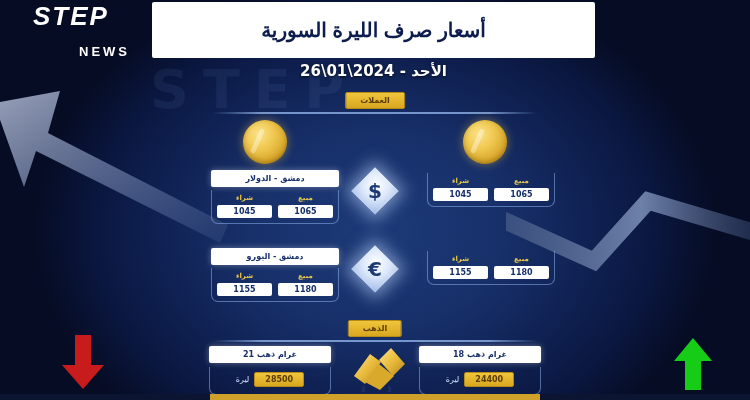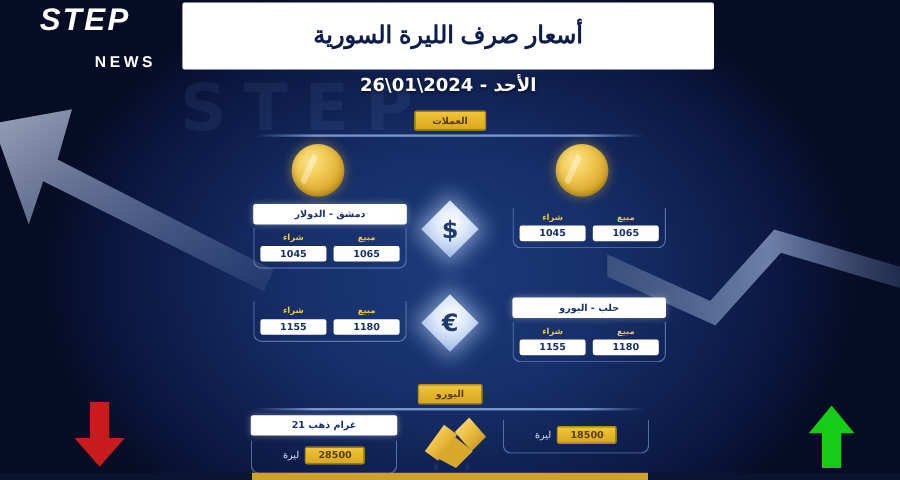--- a/index.html
+++ b/index.html
@@ -231,65 +231,66 @@
           <div class="col-value">1065</div>
         </div>
         <div class="rate-col">
           <div class="col-label">شراء</div>
           <div class="col-value">1045</div>
         </div>
       </div>
     </div>
 
     <div class="rate-card" style="left:6px; top:156px;">
+      <div class="card-name">دمشق - اليورو</div>
       <div class="card-body">
         <div class="rate-col">
           <div class="col-label">مبيع</div>
           <div class="col-value">1180</div>
         </div>
         <div class="rate-col">
           <div class="col-label">شراء</div>
           <div class="col-value">1155</div>
         </div>
       </div>
     </div>
 
     <div class="diamond" style="left:147px; top:154px;">
       <div class="dshape"></div>
       <div class="sym">€</div>
     </div>
 
     <div class="rate-card" style="left:222px; top:156px;">
-      <div class="card-name">حلب - اليورو</div>
       <div class="card-body">
         <div class="rate-col">
           <div class="col-label">مبيع</div>
           <div class="col-value">1180</div>
         </div>
         <div class="rate-col">
           <div class="col-label">شراء</div>
           <div class="col-value">1155</div>
         </div>
       </div>
     </div>
 
-    <div class="section-badge" style="top:228px;">اليورو</div>
+    <div class="section-badge" style="top:228px;">الذهب</div>
     <div class="divider" style="top:248px;"></div>
 
     <div class="gold-card" style="left:4px; top:254px;">
       <div class="card-name">غرام ذهب 21</div>
       <div class="card-body">
         <div class="gold-value">28500</div>
         <div style="color:#cfe0ff;font-size:8px;direction:rtl;">ليرة</div>
       </div>
     </div>
 
     <div class="gold-card" style="left:214px; top:254px;">
-      <div class="card-body">
-        <div class="gold-value">18500</div>
+      <div class="card-name">غرام ذهب 18</div>
+      <div class="card-body">
+        <div class="gold-value">24400</div>
         <div style="color:#cfe0ff;font-size:8px;direction:rtl;">ليرة</div>
       </div>
     </div>
   </div>
 
   <svg class="ingots" viewBox="0 0 62 50">
     <defs>
       <linearGradient id="gi" x1="0" y1="0" x2="1" y2="1">
         <stop offset="0" stop-color="#ffe389"></stop>
           <stop offset="0.5" stop-color="#e9bb3c"></stop>

